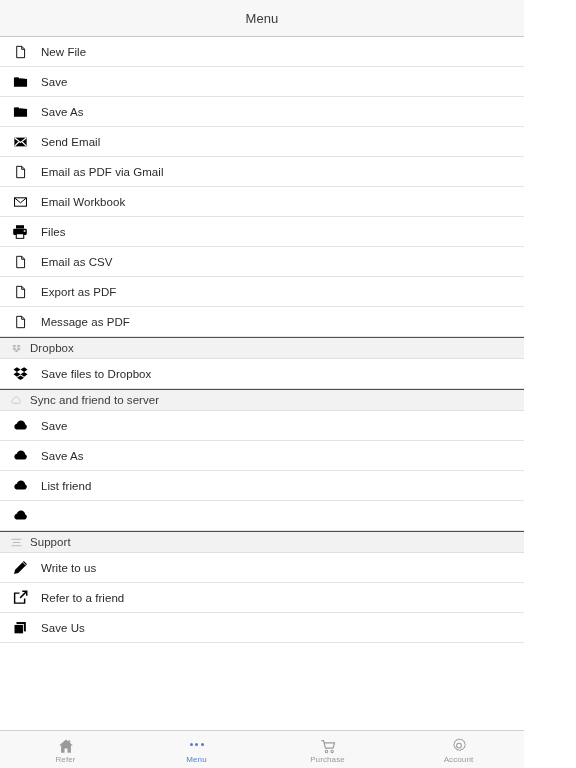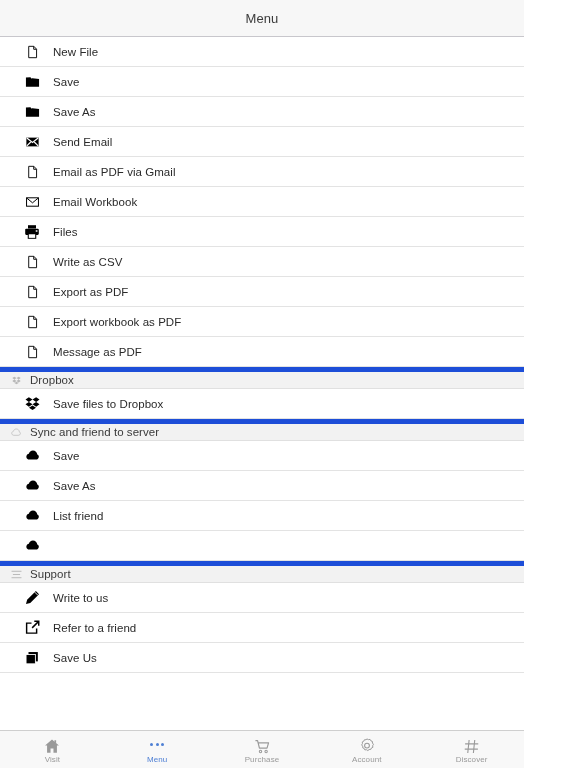--- a/index.html
+++ b/index.html
@@ -37,21 +37,21 @@
   
   .list {
     flex: 1 1 auto;
     overflow: hidden;
     background: #ffffff;
   }
   .row {
     height: 30px;
     display: flex;
     align-items: center;
-    padding-left: 20px;
+    padding-left: 8px;
     border-bottom: 1px solid #e3e3e3;
     background: #ffffff;
   }
   .row-icon {
     width: 24px;
     height: 22px;
     flex: 0 0 24px;
     display: flex;
     align-items: center;
     justify-content: center;
@@ -65,21 +65,21 @@
     white-space: nowrap;
   }
 
   
   .section {
     height: 22px;
     display: flex;
     align-items: center;
     padding-left: 9px;
     background: #f2f2f2;
-    border-top: 5px solid #1d4ed8;
+    border-top: 1px solid #1d4ed8;
     border-bottom: 1px solid #e0e0e0;
   }
   .section-icon {
     width: 14px;
     height: 14px;
     flex: 0 0 14px;
     display: flex;
     align-items: center;
     justify-content: center;
     color: #b8b8b8;
@@ -202,39 +202,30 @@
         </span>
         <span class="row-label">Files</span>
       </div>
       <div class="row">
         <span class="row-icon">
           <svg width="13" height="16" viewBox="0 0 24 24" fill="none" xmlns="http://www.w3.org/2000/svg">
             <path d="M5 1.5h9.5L19.5 6.8V22.5H5z" stroke="currentColor" stroke-width="1.7" fill="none"></path>
             <path d="M14.2 1.7v5.3h5.1" stroke="currentColor" stroke-width="1.7" fill="none"></path>
           </svg>
         </span>
-        <span class="row-label">Write as CSV</span>
+        <span class="row-label">Email as CSV</span>
       </div>
       <div class="row">
         <span class="row-icon">
           <svg width="13" height="16" viewBox="0 0 24 24" fill="none" xmlns="http://www.w3.org/2000/svg">
             <path d="M5 1.5h9.5L19.5 6.8V22.5H5z" stroke="currentColor" stroke-width="1.7" fill="none"></path>
             <path d="M14.2 1.7v5.3h5.1" stroke="currentColor" stroke-width="1.7" fill="none"></path>
           </svg>
         </span>
         <span class="row-label">Export as PDF</span>
-      </div>
-      <div class="row">
-        <span class="row-icon">
-          <svg width="13" height="16" viewBox="0 0 24 24" fill="none" xmlns="http://www.w3.org/2000/svg">
-            <path d="M5 1.5h9.5L19.5 6.8V22.5H5z" stroke="currentColor" stroke-width="1.7" fill="none"></path>
-            <path d="M14.2 1.7v5.3h5.1" stroke="currentColor" stroke-width="1.7" fill="none"></path>
-          </svg>
-        </span>
-        <span class="row-label">Export workbook as PDF</span>
       </div>
       <div class="row">
         <span class="row-icon">
           <svg width="13" height="16" viewBox="0 0 24 24" fill="none" xmlns="http://www.w3.org/2000/svg">
             <path d="M5 1.5h9.5L19.5 6.8V22.5H5z" stroke="currentColor" stroke-width="1.7" fill="none"></path>
             <path d="M14.2 1.7v5.3h5.1" stroke="currentColor" stroke-width="1.7" fill="none"></path>
           </svg>
         </span>
         <span class="row-label">Message as PDF</span>
       </div>
@@ -333,21 +324,21 @@
     </div>
 
   <div class="tabbar" id="tabbar">
       <div class="tab">
         <span class="tab-icon">
           <svg width="16" height="16" viewBox="0 0 24 24" fill="none" xmlns="http://www.w3.org/2000/svg">
             <path d="M12 2.2 1.6 11.2h3v11h5.2v-6.6h4.4v6.6h5.2v-11h3z" fill="currentColor"></path>
             <rect x="15.6" y="3.4" width="2.6" height="4" fill="currentColor"></rect>
           </svg>
         </span>
-        <span class="tab-label">Visit</span>
+        <span class="tab-label">Refer</span>
       </div>
       <div class="tab active">
         <span class="dots">
           <i></i>
           <i></i>
           <i></i>
         </span>
         <span class="tab-label">Menu</span>
       </div>
       <div class="tab">
@@ -362,23 +353,15 @@
       </div>
       <div class="tab">
         <span class="tab-icon">
           <svg width="16" height="16" viewBox="0 0 24 24" fill="none" xmlns="http://www.w3.org/2000/svg">
             <path d="M12 1.4l2.2 1.1 2.4-.4 1.2 2.1 2.3 1 .1 2.4 1.5 1.9-1.2 2.1.3 2.4-2.2 1-1 2.2-2.4.1-1.9 1.5-2.1-1.2-2.4.3-1-2.2-2.2-1-.1-2.4-1.5-1.9 1.2-2.1-.3-2.4 2.2-1 1-2.2 2.4-.1z" stroke="currentColor" stroke-width="1.5" fill="none" stroke-linejoin="round"></path>
             <circle cx="12" cy="11.4" r="3.6" stroke="currentColor" stroke-width="1.6" fill="none"></circle>
           </svg>
         </span>
         <span class="tab-label">Account</span>
       </div>
-      <div class="tab">
-        <span class="tab-icon">
-          <svg width="15" height="15" viewBox="0 0 24 24" fill="none" xmlns="http://www.w3.org/2000/svg">
-            <path d="M8.2 1.5 6 22.5M17.2 1.5 15 22.5M1.8 7.8h21M1.2 16.2h21" stroke="currentColor" stroke-width="1.8"></path>
-          </svg>
-        </span>
-        <span class="tab-label">Discover</span>
-      </div>
     </div>
 
 </div>
 
 </body></html>

